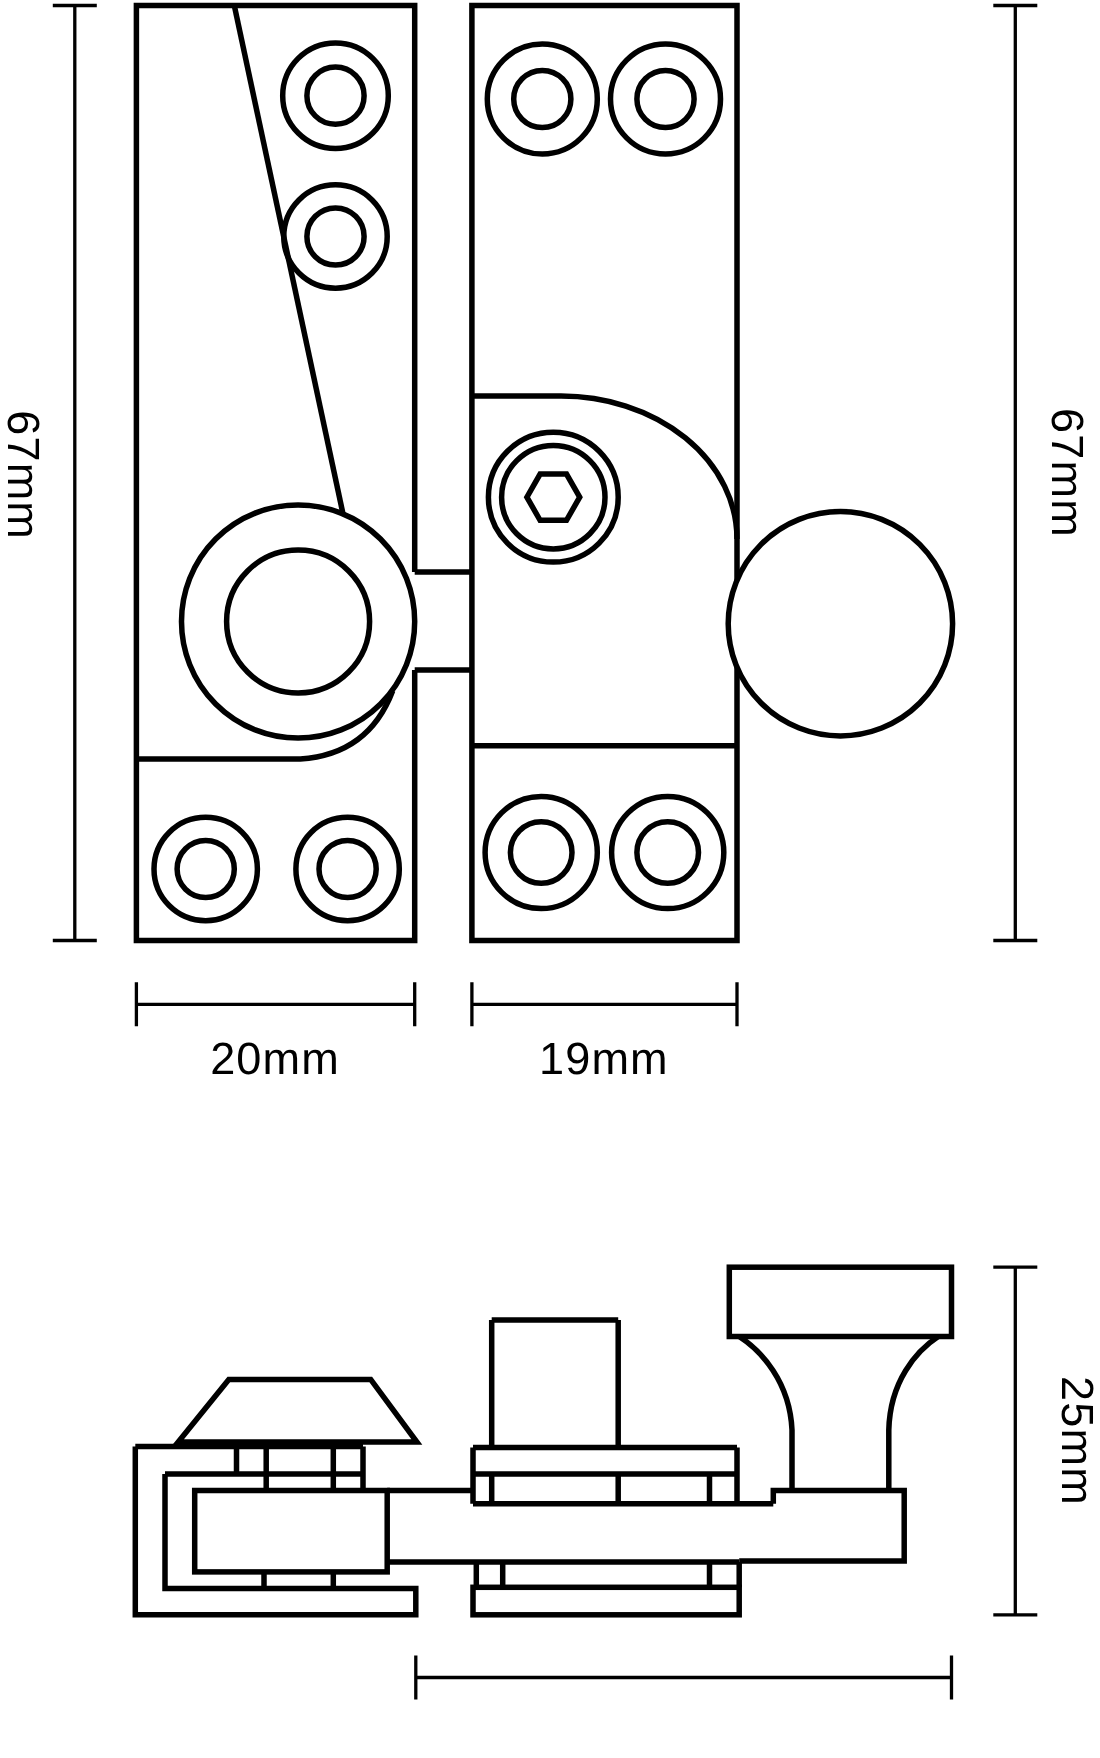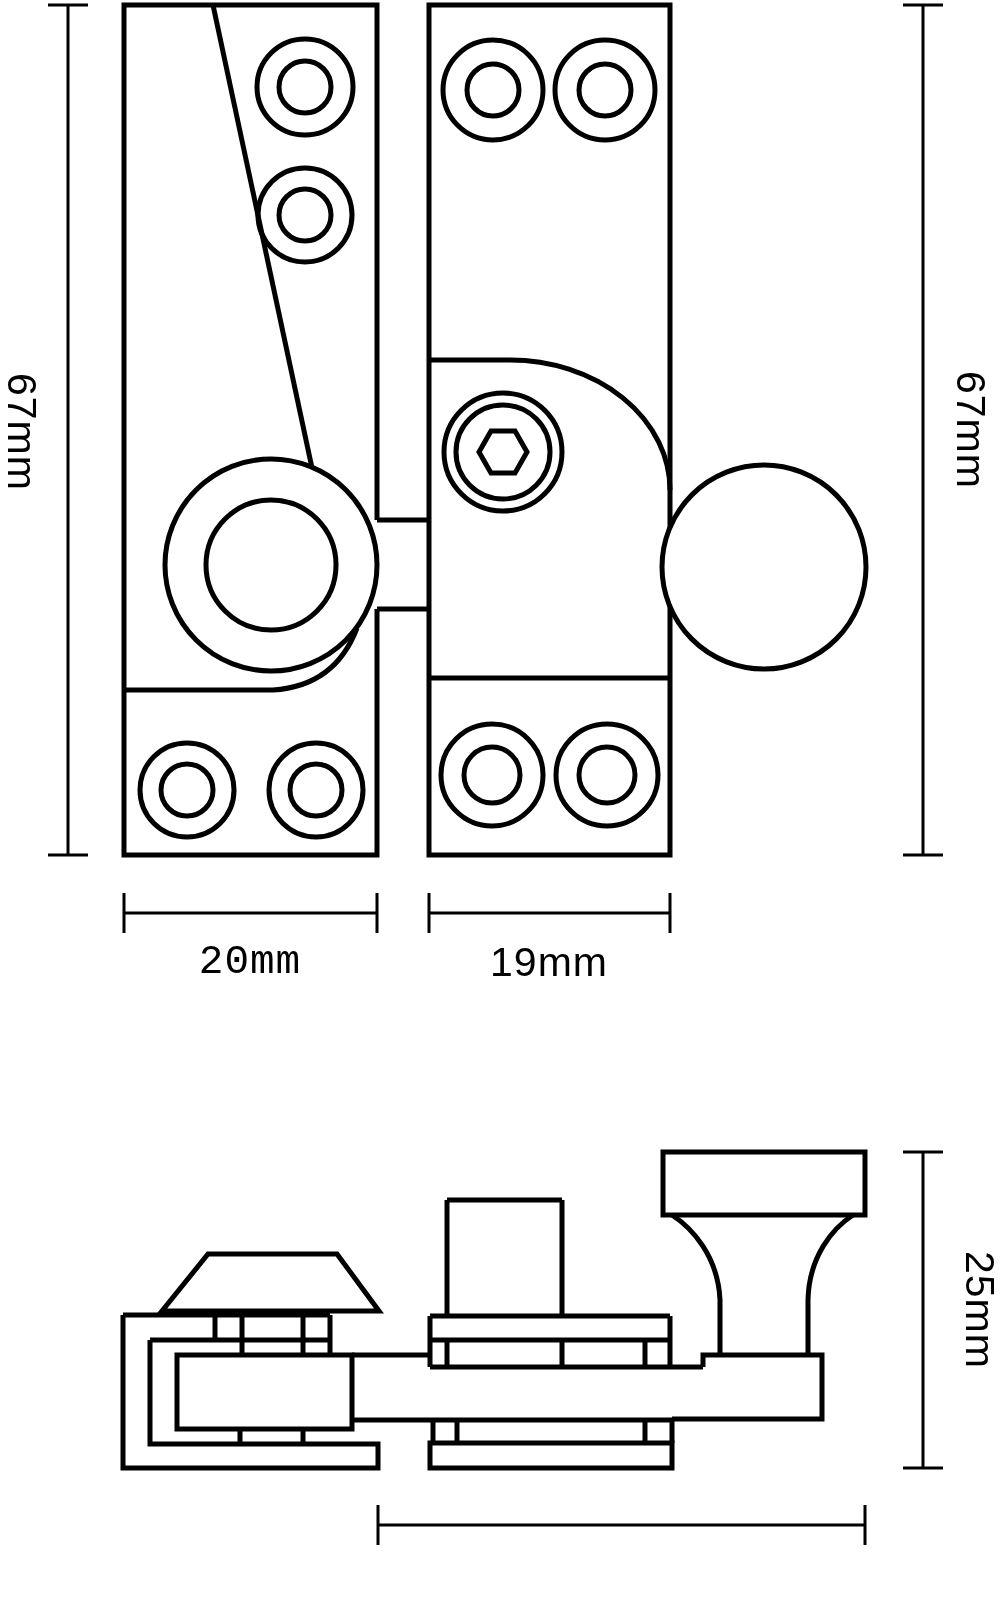--- a/index.html
+++ b/index.html
@@ -99,19 +99,19 @@
     <g stroke="#000" fill="none" stroke-width="3">
       <path d="M923,1152 V1468 M903,1152 H943 M903,1468 H943"></path>
       <path d="M378,1525 H865 M378,1505 V1545 M865,1505 V1545"></path>
     </g>
   </svg>
 
   <div class="dim-label vertical" style="left:0px;top:362px;width:42px;height:140px;">67mm</div>
 
   <div class="dim-label vertical" style="left:946px;top:360px;width:48px;height:140px;">67mm</div>
 
-  <div class="dim-label" style="left:174px;top:938px;width:152px;height:48px;font-family:Liberation Mono, monospace;">20mm</div>
+  <div class="dim-label" style="left:174px;top:938px;width:152px;height:48px;">20mm</div>
 
   <div class="dim-label" style="left:473px;top:938px;width:152px;height:48px;text-align:right;">19mm</div>
 
   <div class="dim-label vertical" style="left:958px;top:1240px;width:42px;height:140px;">25mm</div>
 
 </div>
 
 </body></html>

